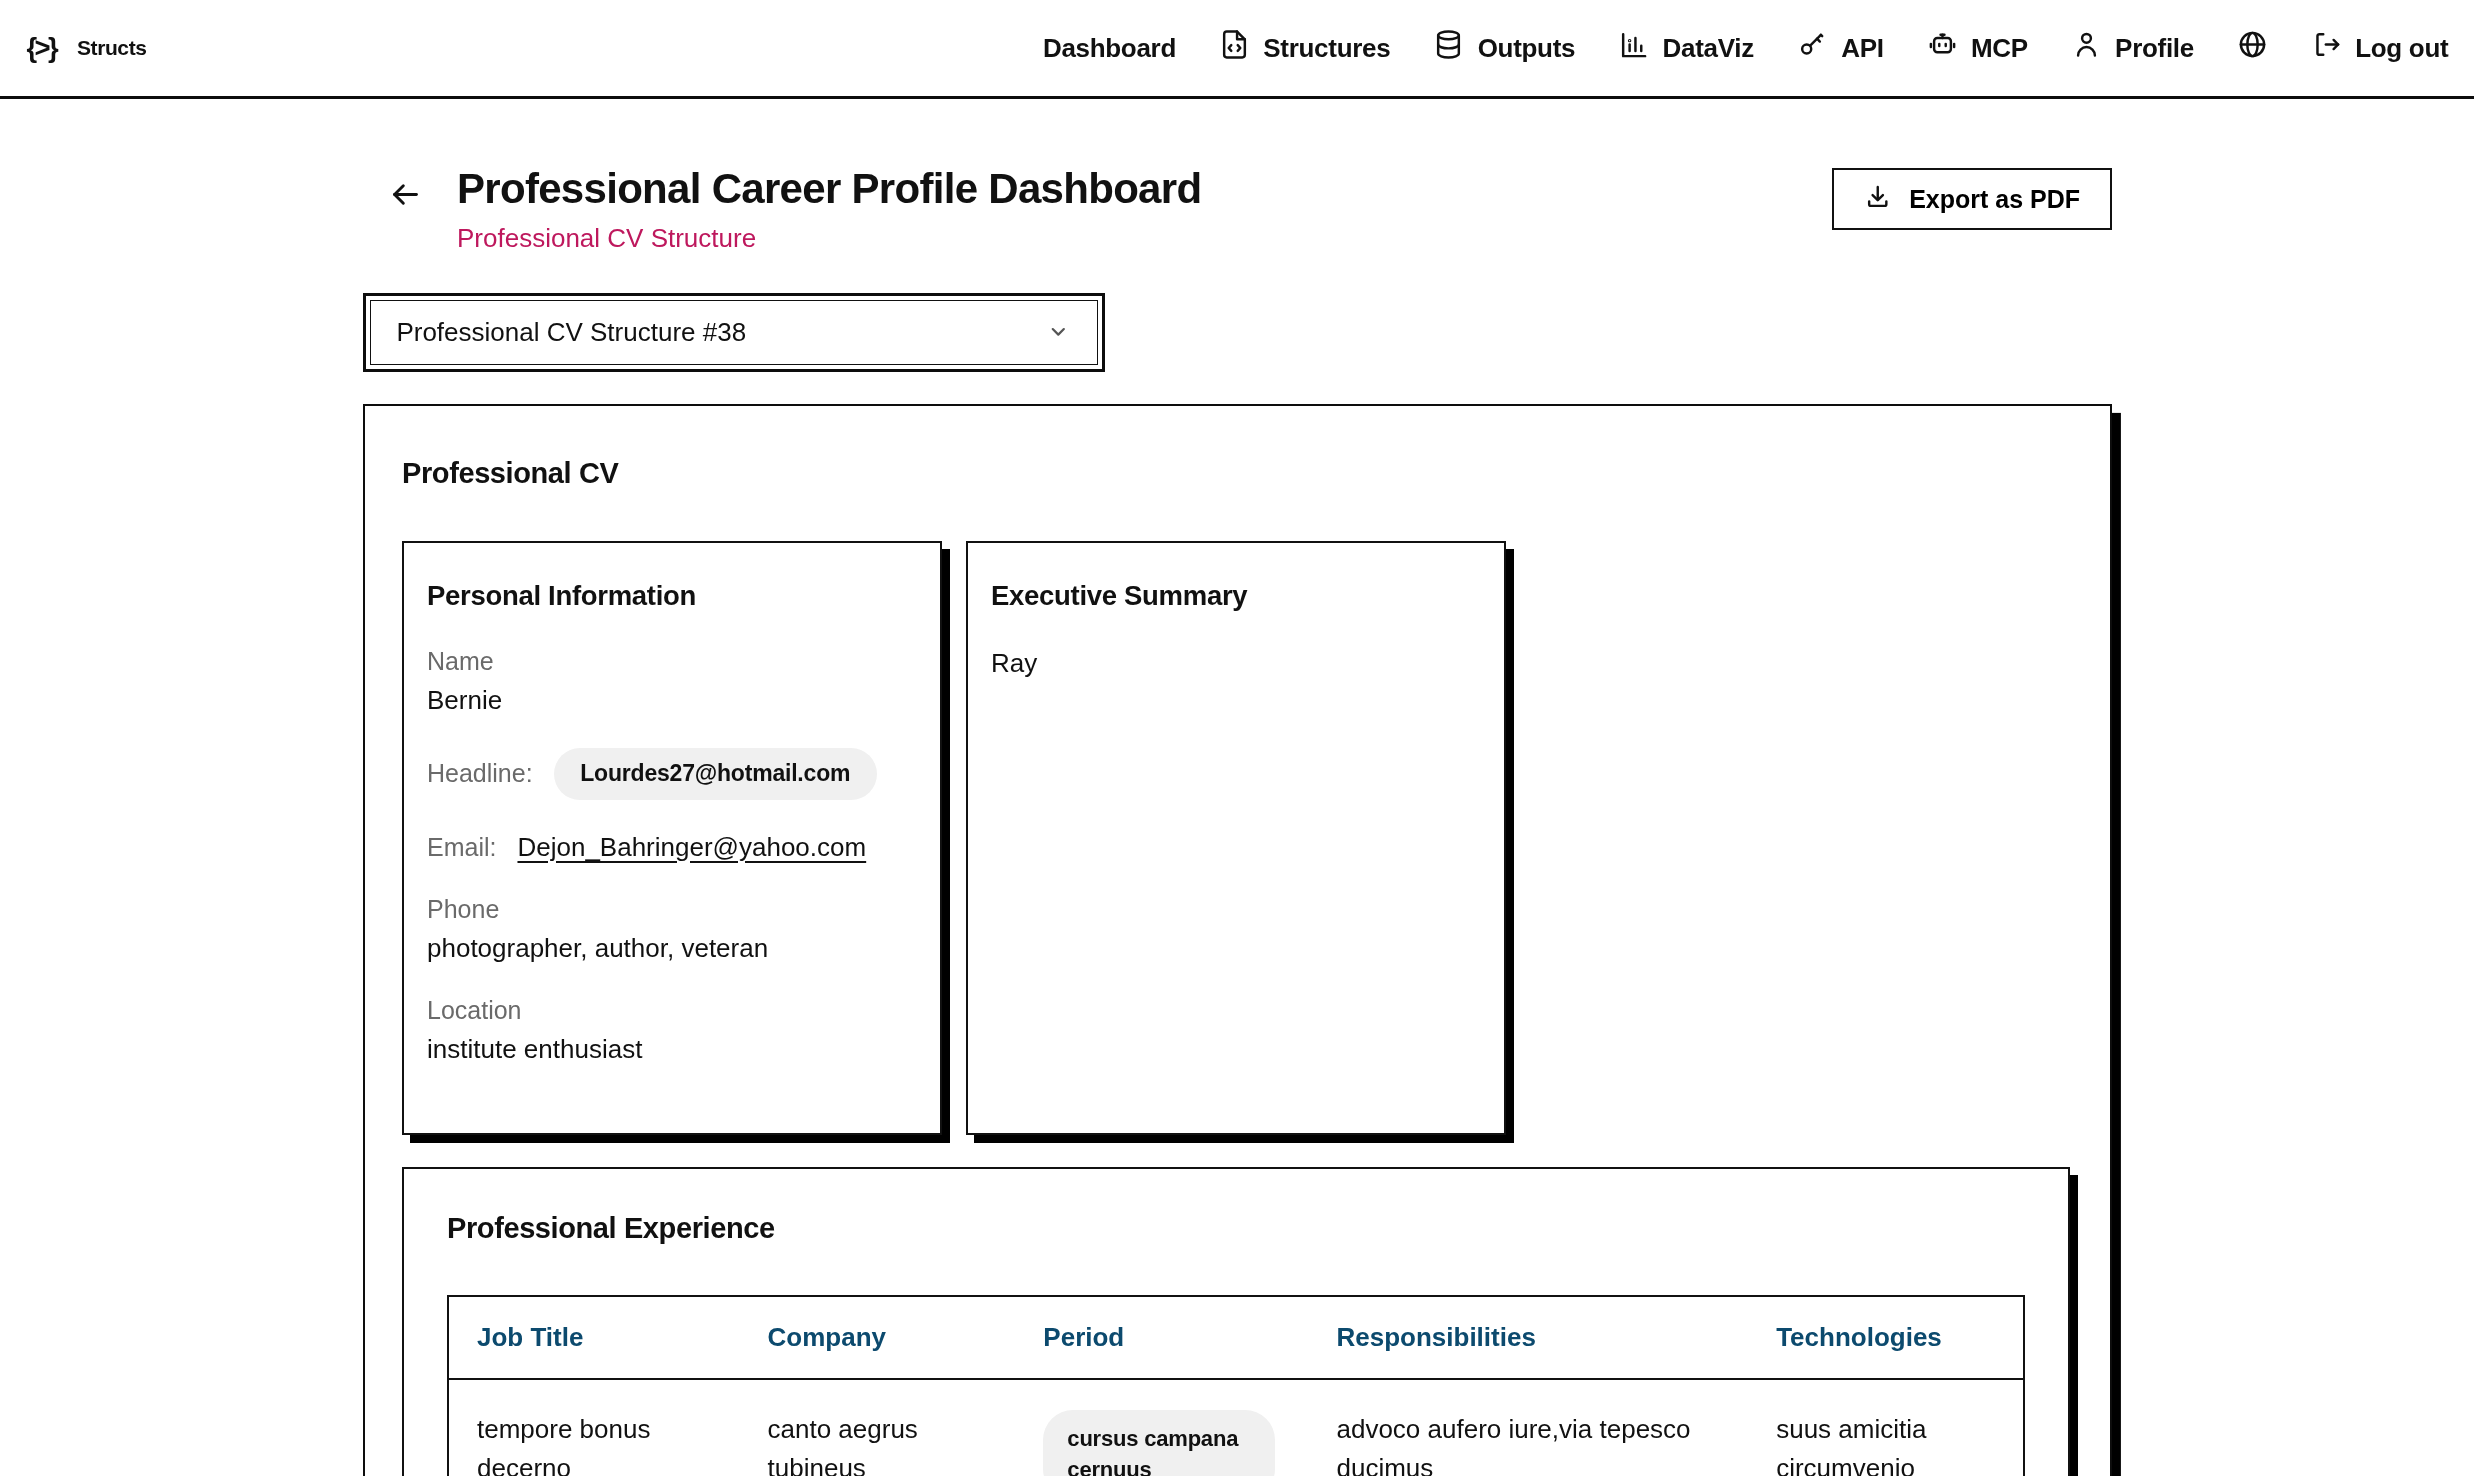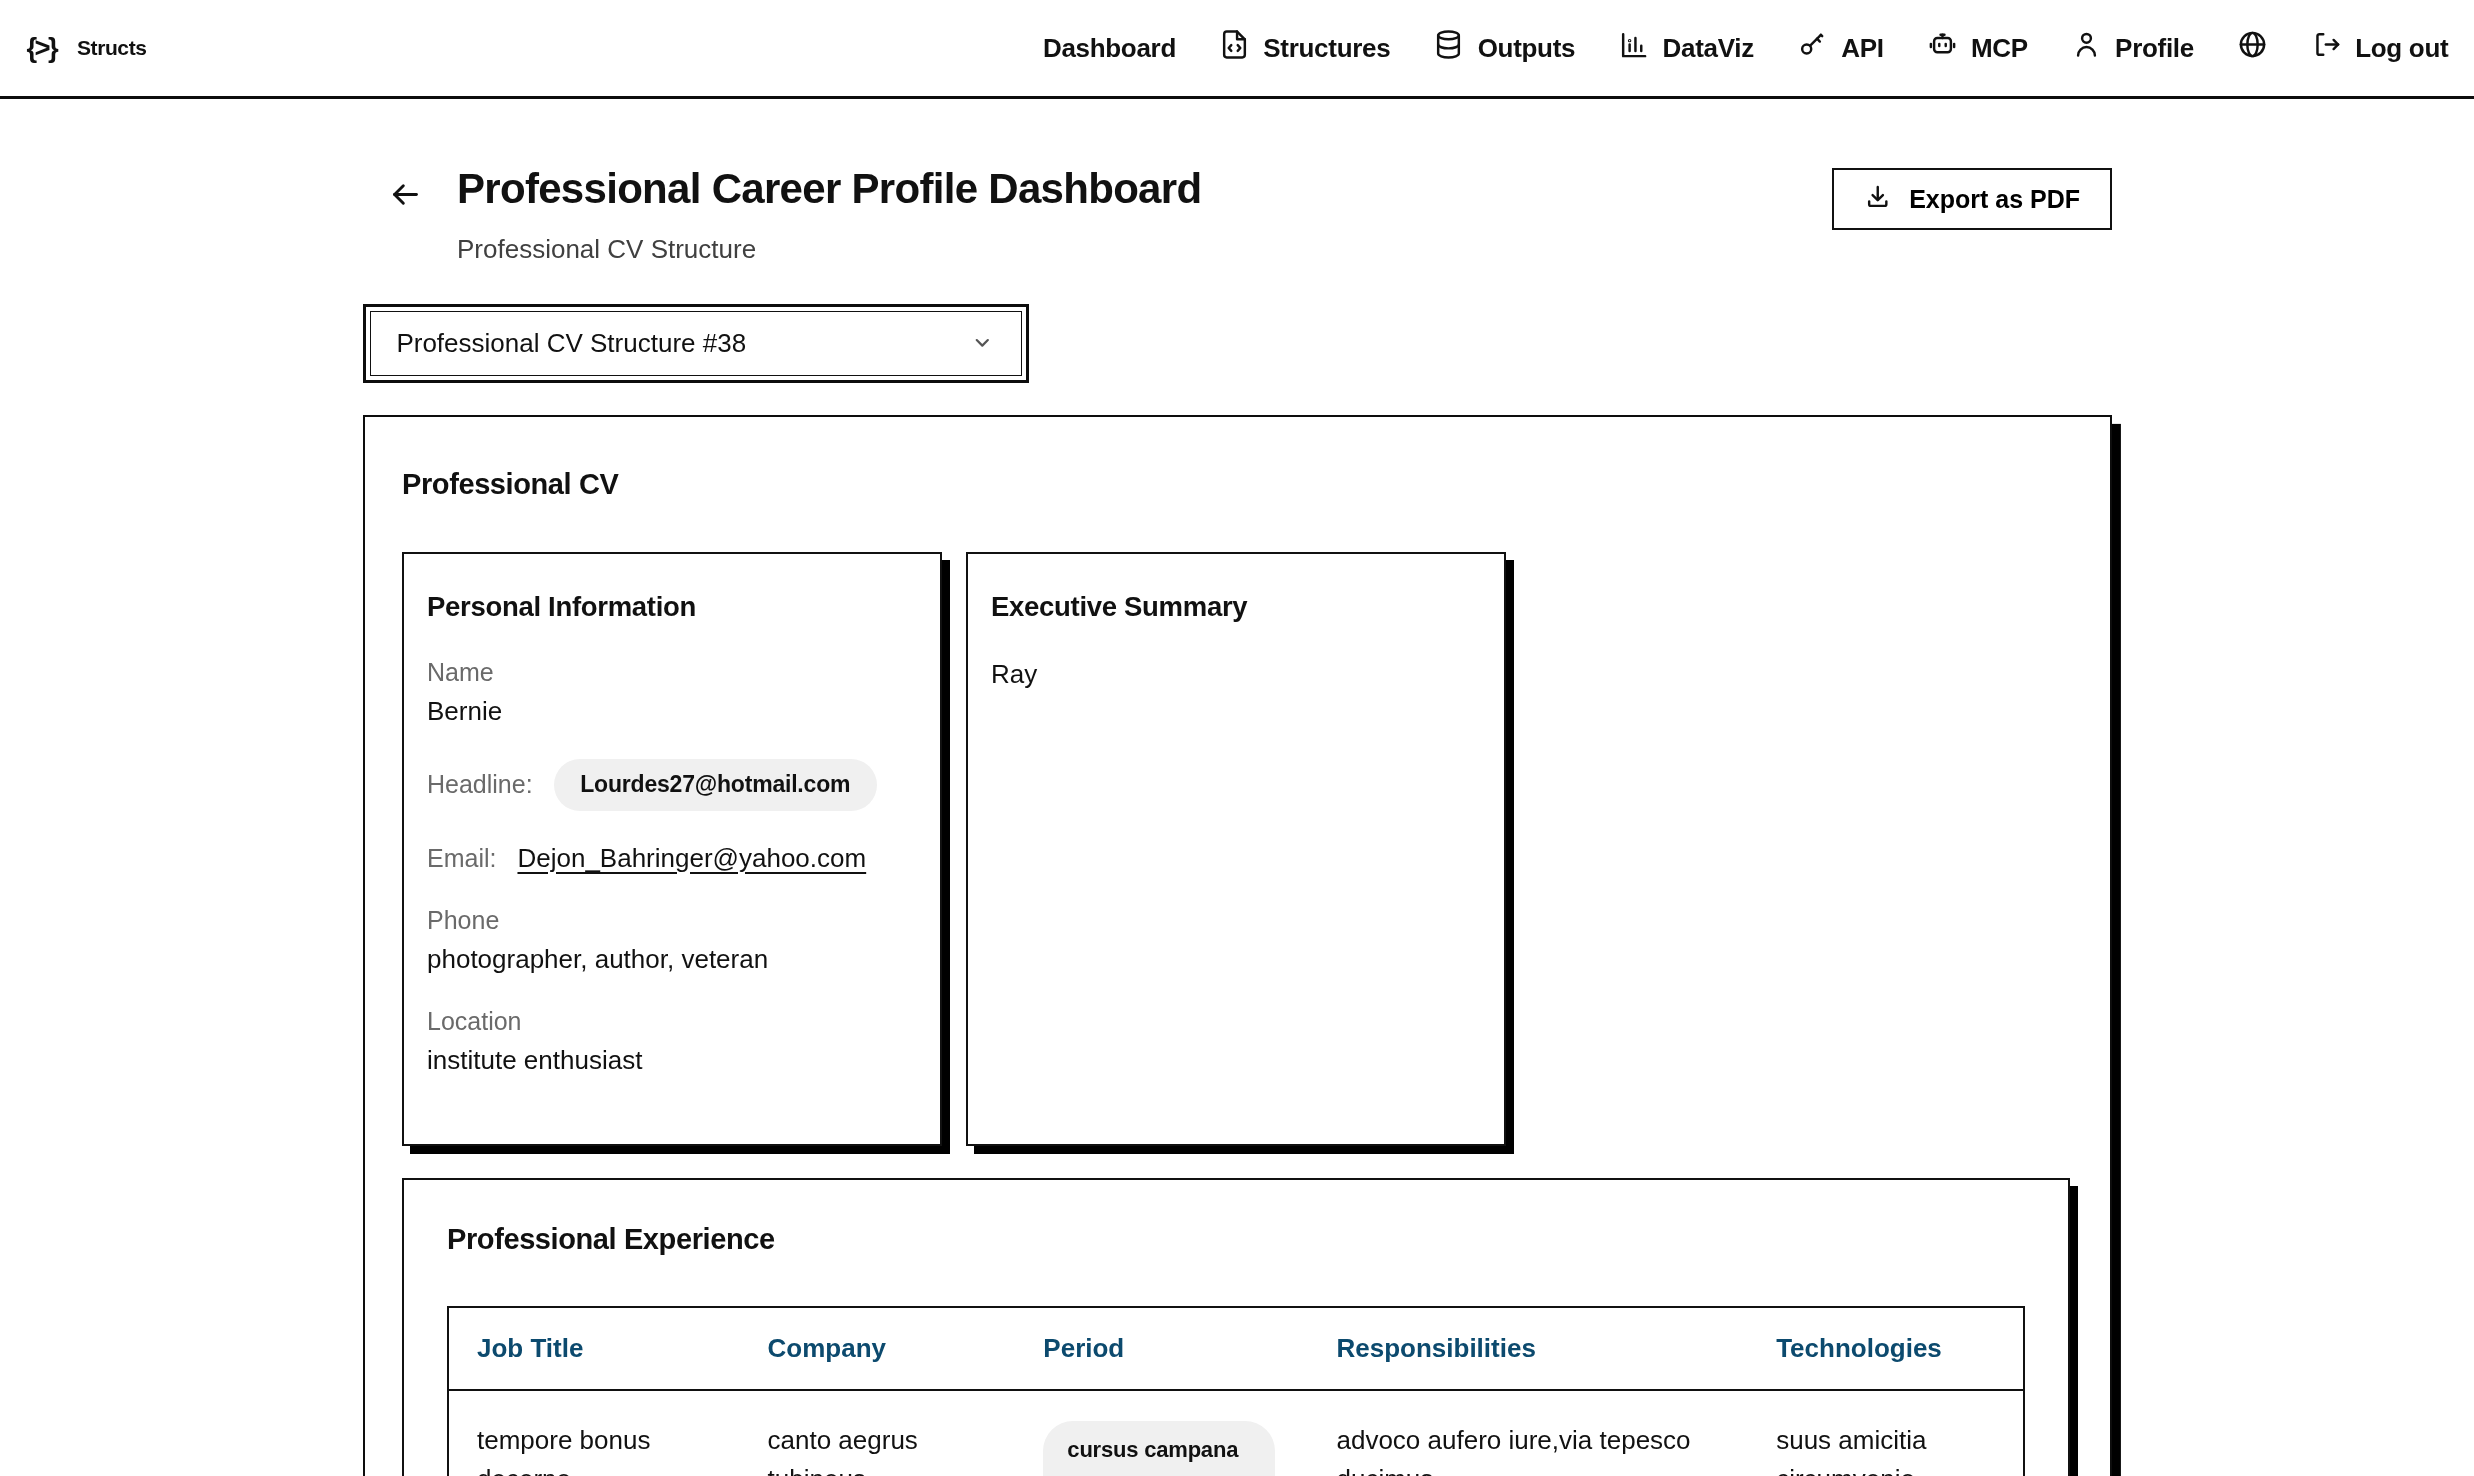--- a/index.html
+++ b/index.html
@@ -19,30 +19,30 @@
                   stroke-width:1.9; stroke-linecap:round; stroke-linejoin:round; }
 
   
   .container { width:1749px; margin:0 auto; }
 
   .header-row { display:flex; align-items:flex-start; margin-top:64px; }
   .back-btn { margin:14px 34px 0 25px; cursor:pointer; }
   .back-btn svg { width:35px; height:35px; stroke:#111; fill:none;
                   stroke-width:2; stroke-linecap:round; stroke-linejoin:round; }
   .page-title { font-size:42px; font-weight:700; letter-spacing:-0.7px; line-height:1.25; }
-  .page-subtitle { font-size:26px; color:#404040; margin-top:18px; }
+  .page-subtitle { font-size:26px; color:#be185d; margin-top:7px; }
   .export-btn { margin-left:auto; margin-top:5.3px; height:62px; padding:0 30px;
                 display:flex; align-items:center; gap:17.7px; background:#fff;
                 border:2.7px solid #111; font-size:25px; font-weight:700;
                 font-family:inherit; cursor:pointer; }
   .export-btn svg { width:27.5px; height:27.5px; stroke:#111; fill:none;
                     stroke-width:2.1; stroke-linecap:round; stroke-linejoin:round; }
 
   
-  .select-outer { margin-top:39px; width:666px; border:3.5px solid #0d0d0d;
+  .select-outer { margin-top:39px; width:742px; border:3.5px solid #0d0d0d;
                   padding:4.4px; background:#fff; cursor:pointer; }
   .select-inner { border:1.8px solid #111; height:65px; display:flex;
                   align-items:center; justify-content:space-between; padding:0 25px; }
   .select-value { font-size:26px; }
   .select-inner svg { width:26.6px; height:26.6px; stroke:#555; fill:none;
                       stroke-width:2; stroke-linecap:round; stroke-linejoin:round; }
 
   
   .cv-card { margin-top:32px; background:#fff; border:2.7px solid #0d0d0d;
              box-shadow:8.9px 8.9px 0 #000; padding:37px 40px 106px 37px; }

